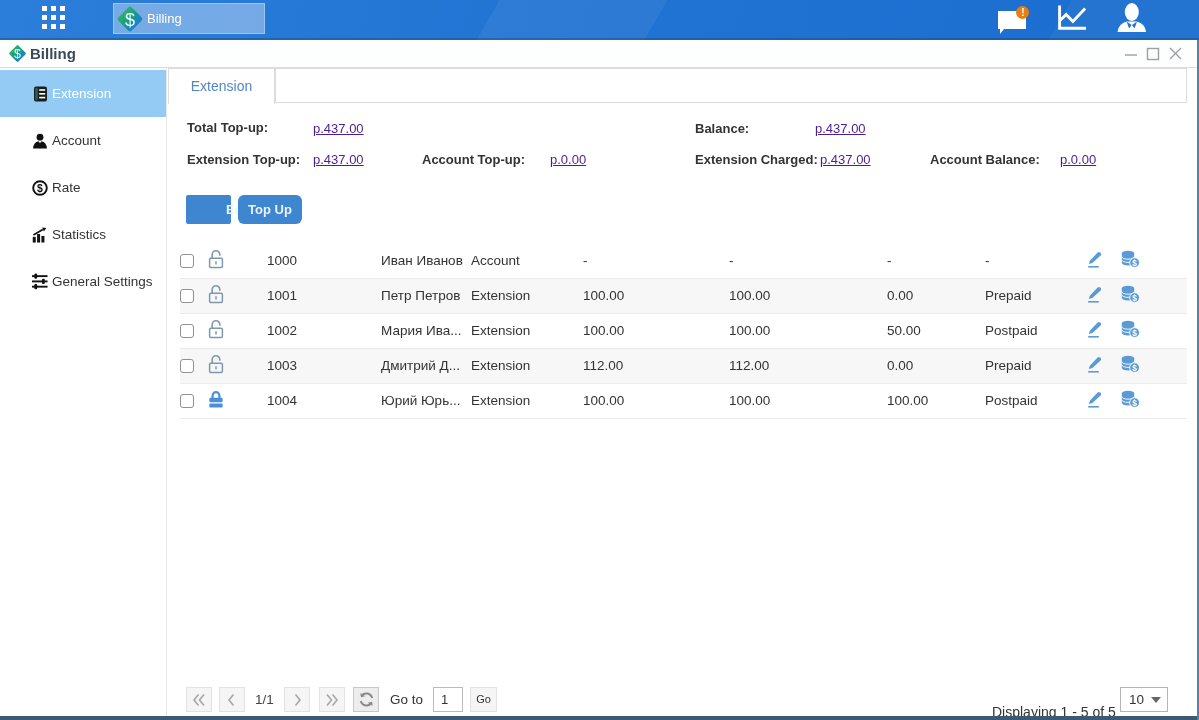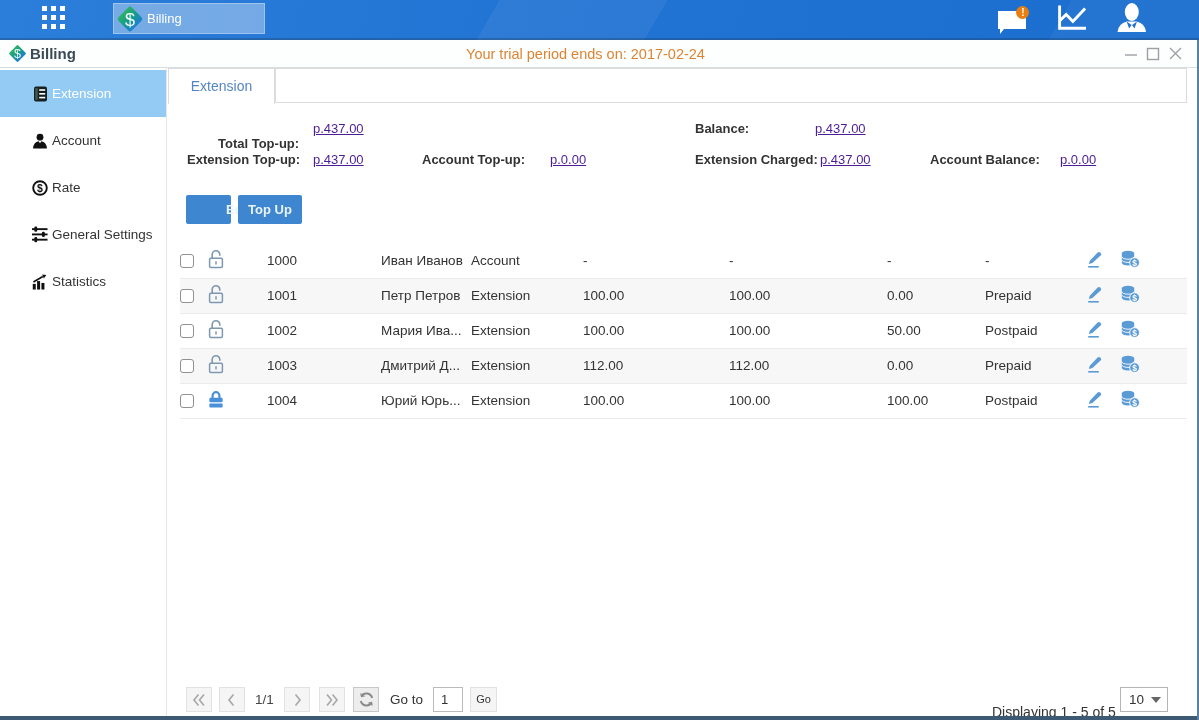--- a/index.html
+++ b/index.html
@@ -106,21 +106,20 @@
     <path d="M20 18.4 l-5 3.6 l2.5 3.6 z" fill="#2173cd"></path>
   </svg>
 </div>
 
 <div id="titlebar">
   <svg style="position:absolute;left:8px;top:4px" width="19" height="19" viewBox="0 0 19 19">
     <rect x="3.2" y="3.2" width="12.6" height="12.6" rx="1.5" transform="rotate(45 9.5 9.5)" fill="url(#dg)"></rect>
     <text x="9.5" y="14" font-size="12.5" fill="#f0fbf5" text-anchor="middle" font-family="Liberation Sans">$</text>
   </svg>
   <div class="name">Billing</div>
-  <div id="trial">Your trial period ends on: 2017-02-24</div>
   <div id="winctl">
     <svg width="14" height="14" viewBox="0 0 14 14">
         <path d="M1 8 h12" stroke="#9aa0a4" stroke-width="1.4"></path>
       </svg>
     <svg width="14" height="14" viewBox="0 0 14 14">
         <rect x="1.5" y="1.5" width="11" height="11" fill="none" stroke="#9aa0a4" stroke-width="1.4"></rect>
       </svg>
     <svg width="15" height="15" viewBox="0 0 15 15">
         <path d="M2 2 L13 13 M13 2 L2 13" stroke="#9aa0a4" stroke-width="1.3"></path>
       </svg>
@@ -155,65 +154,65 @@
       <span class="ic">
     <svg width="16" height="16" viewBox="0 0 16 16">
           <circle cx="8" cy="8" r="6.8" fill="none" stroke="#111" stroke-width="1.9"></circle>
           <text x="8" y="12" font-size="10.5" font-weight="bold" fill="#111" text-anchor="middle" font-family="Liberation Sans">$</text>
         </svg>
   </span>
       <span class="lb">Rate</span>
     </div>
   <div class="sitem">
       <span class="ic">
+    <svg width="17" height="16" viewBox="0 0 17 16">
+          <rect x="0.8" y="10" width="3.2" height="6" fill="#111"></rect>
+          <rect x="5.4" y="7" width="3.2" height="9" fill="#111"></rect>
+          <rect x="10" y="9" width="3.2" height="7" fill="#111"></rect>
+          <path d="M1.5 8 L11.5 2.2" stroke="#111" stroke-width="1.7" fill="none"></path>
+          <path d="M10.8 0 l4.4 0.6 l-2.6 3.6 z" fill="#111"></path>
+        </svg>
+  </span>
+      <span class="lb">Statistics</span>
+    </div>
+  <div class="sitem">
+      <span class="ic">
     <svg width="17" height="17" viewBox="0 0 17 17">
           <rect x="0" y="1.8" width="16.5" height="2" fill="#111"></rect>
           <rect x="2.5" y="0" width="3" height="5.6" rx="1.2" fill="#111"></rect>
           <rect x="0" y="7.4" width="16.5" height="2" fill="#111"></rect>
           <rect x="10.6" y="5.6" width="3" height="5.6" rx="1.2" fill="#111"></rect>
           <rect x="0" y="13" width="16.5" height="2" fill="#111"></rect>
           <rect x="2.5" y="11.2" width="3" height="5.6" rx="1.2" fill="#111"></rect>
         </svg>
   </span>
       <span class="lb">General Settings</span>
     </div>
-  <div class="sitem">
-      <span class="ic">
-    <svg width="17" height="16" viewBox="0 0 17 16">
-          <rect x="0.8" y="10" width="3.2" height="6" fill="#111"></rect>
-          <rect x="5.4" y="7" width="3.2" height="9" fill="#111"></rect>
-          <rect x="10" y="9" width="3.2" height="7" fill="#111"></rect>
-          <path d="M1.5 8 L11.5 2.2" stroke="#111" stroke-width="1.7" fill="none"></path>
-          <path d="M10.8 0 l4.4 0.6 l-2.6 3.6 z" fill="#111"></path>
-        </svg>
-  </span>
-      <span class="lb">Statistics</span>
-    </div>
 </div>
 
 <div id="content">
   <div id="tabstrip"></div>
   <div id="tab1">Extension</div>
 
-  <div class="lab" style="left:19px; top:68px;margin-left:31px;">Total Top-up:</div>
+  <div class="lab" style="left:19px; top:52px;">Total Top-up:</div>
   <div class="val" style="left:145px; top:53px;">p.437.00</div>
   <div class="lab" style="left:527px; top:53px;">Balance:</div>
   <div class="val" style="left:647px; top:53px;">p.437.00</div>
 
   <div class="lab" style="left:19px; top:84px;">Extension Top-up:</div>
   <div class="val" style="left:145px; top:84px;">p.437.00</div>
   <div class="lab" style="left:254px; top:84px;">Account Top-up:</div>
   <div class="val" style="left:382px; top:84px;">p.0.00</div>
   <div class="lab" style="left:527px; top:84px;">Extension Charged:</div>
   <div class="val" style="left:652px; top:84px;">p.437.00</div>
   <div class="lab" style="left:762px; top:84px;">Account Balance:</div>
   <div class="val" style="left:892px; top:84px;">p.0.00</div>
 
   <div class="btn" style="left:18px; top:127px; width:45px;padding-left:40px;">Edit</div>
-  <div class="btn" style="left:70px; top:127px; width:64px;">Top Up</div>
+  <div class="btn" style="left:70px; top:127px; width:64px;border-radius:6px;">Top Up</div>
 
   <table id="tbl">
     <colgroup>
       <col style="width:27px">
         <col style="width:60px">
         <col style="width:114px">
         <col style="width:90px">
       <col style="width:112px">
         <col style="width:146px">
         <col style="width:158px">

